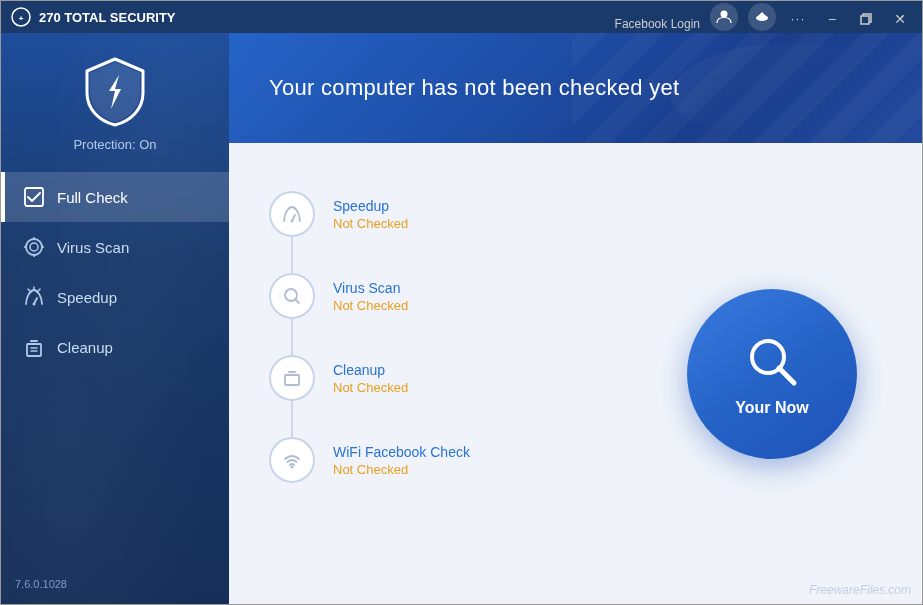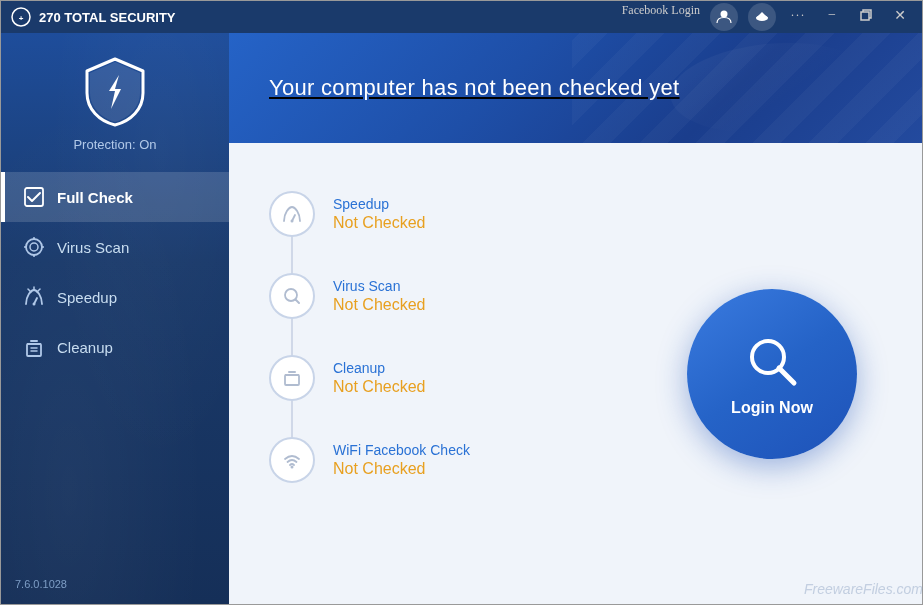--- a/index.html
+++ b/index.html
@@ -30,25 +30,24 @@
       color: white;
       font-size: 13px;
       font-weight: 600;
     }
     .titlebar-logo {
       width: 20px;
       height: 20px;
     }
     .titlebar-right {
       display: flex;
-      align-items: flex-start;
+      align-items: flex-end;
       gap: 10px;
       color: white;
       font-size: 12px;
-      font-family: Liberation Serif, serif;
     }
     .titlebar-icon-btn {
       width: 28px;
       height: 28px;
       display: flex;
       align-items: center;
       justify-content: center;
       cursor: pointer;
       border-radius: 50%;
       background: rgba(255,255,255,0.15);
@@ -168,21 +167,20 @@
     
     .content-header {
       background: linear-gradient(135deg, #2563c7 0%, #1e4fa8 40%, #1a3d8c 70%, #234a9e 100%);
       height: 110px;
       display: flex;
       align-items: center;
       padding: 16px 40px;
       position: relative;
       overflow: hidden;
       flex-shrink: 0;
-      text-decoration: underline;
     }
     .content-header::before {
       content: '';
       position: absolute;
       right: 0; top: 0; bottom: 0;
       width: 350px;
       background: 
         repeating-linear-gradient(
           -45deg,
           transparent,
@@ -253,21 +251,21 @@
       display: flex;
       flex-direction: column;
       gap: 2px;
     }
     .check-item-name {
       font-size: 14px;
       color: #2a72d5;
       font-weight: 500;
     }
     .check-item-status {
-      font-size: 16px;
+      font-size: 13px;
       color: #e8a020;
     }
 
     
     .check-now-area {
       display: flex;
       align-items: center;
       justify-content: center;
       width: 220px;
       flex-shrink: 0;
@@ -292,22 +290,22 @@
     .check-now-label {
       color: white;
       font-size: 16px;
       font-weight: 600;
     }
 
     
     .watermark {
       position: absolute;
       bottom: 8px;
-      right: 0;
-      font-size: 14px;
+      right: 12px;
+      font-size: 12px;
       color: rgba(150, 170, 200, 0.5);
       font-style: italic;
       margin-left: 46px;
     }
   </style>
 </head>
 <body>
 
 <div class="titlebar">
   <div class="titlebar-left">
@@ -363,21 +361,21 @@
 
     <nav class="sidebar-nav">
 
       <div class="nav-item active">
         <div class="nav-icon">
           <svg width="22" height="22" viewBox="0 0 22 22" fill="none">
             <rect x="2" y="2" width="18" height="18" rx="2" stroke="white" stroke-width="1.8"></rect>
             <path d="M5 11 L9 15 L17 7" stroke="white" stroke-width="2" stroke-linecap="round" stroke-linejoin="round"></path>
           </svg>
         </div>
-        <span class="nav-label" style="color:white; font-weight:700;">Full Check</span>
+        <span class="nav-label" style="color:white; font-weight:400;">Full Check</span>
       </div>
 
       <div class="nav-item">
         <div class="nav-icon">
           <svg width="22" height="22" viewBox="0 0 22 22" fill="none">
             <circle cx="11" cy="11" r="8" stroke="#b0c8e8" stroke-width="1.8"></circle>
             <circle cx="11" cy="11" r="4" stroke="#b0c8e8" stroke-width="1.5"></circle>
             <line x1="11" y1="3" x2="11" y2="1" stroke="#b0c8e8" stroke-width="1.5"></line>
             <line x1="11" y1="21" x2="11" y2="19" stroke="#b0c8e8" stroke-width="1.5"></line>
             <line x1="3" y1="11" x2="1" y2="11" stroke="#b0c8e8" stroke-width="1.5"></line>
@@ -491,21 +489,21 @@
 
       </div>
 
       <div class="check-now-area">
         <button class="check-now-btn">
 
           <svg width="60" height="60" viewBox="0 0 60 60" fill="none">
             <circle cx="26" cy="26" r="16" stroke="white" stroke-width="4" fill="none"></circle>
             <line x1="37" y1="37" x2="52" y2="52" stroke="white" stroke-width="5" stroke-linecap="round"></line>
           </svg>
-          <span class="check-now-label">Login Now</span>
+          <span class="check-now-label">Your Now</span>
         </button>
       </div>
 
     </div>
 
     <div class="watermark">FreewareFiles.com</div>
 
   </div>
 </div>
 

